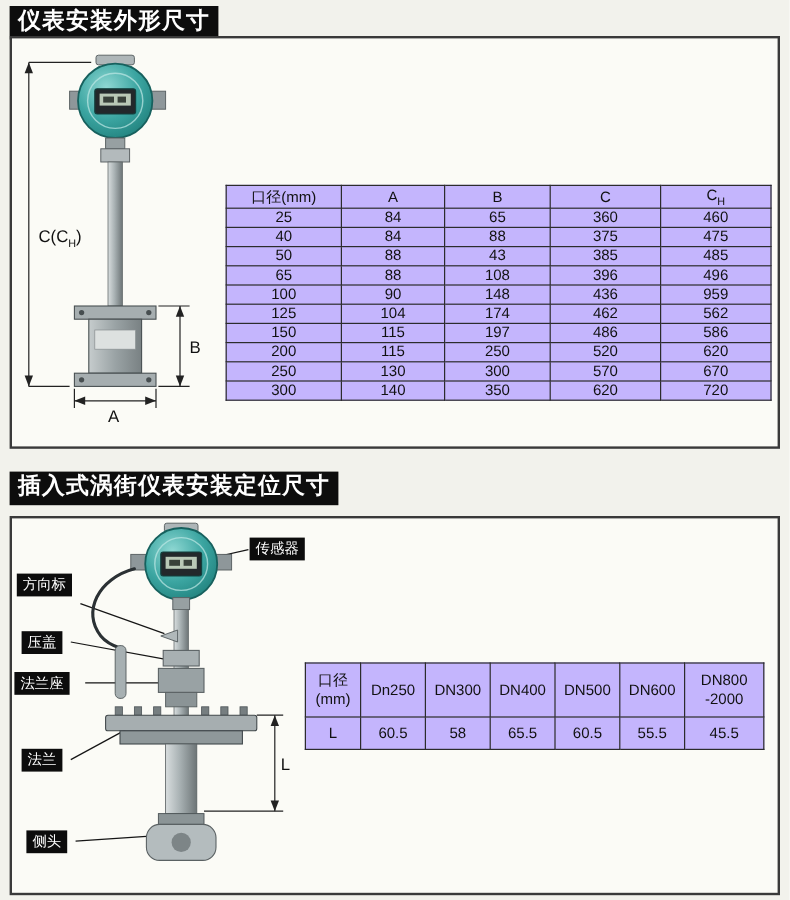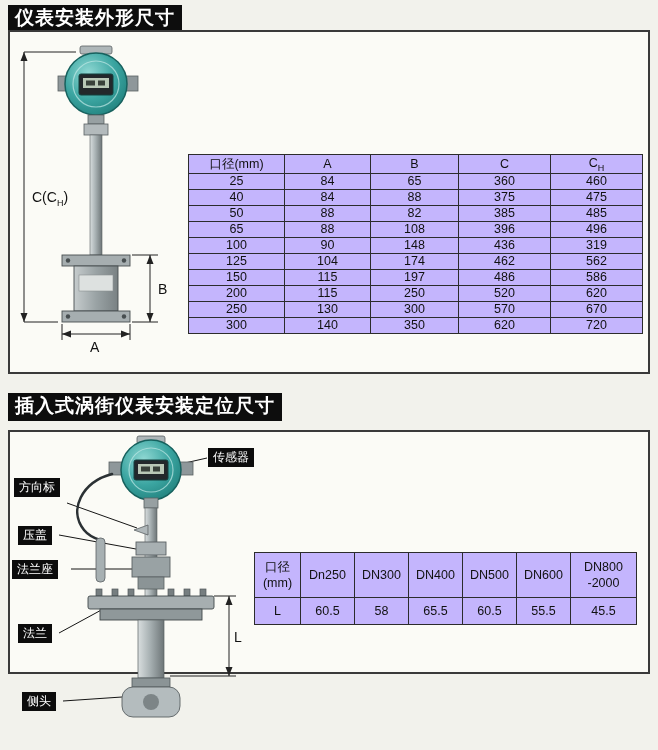--- a/index.html
+++ b/index.html
@@ -13,21 +13,21 @@
     font-size:19px; font-weight:bold; padding:2px 7px 3px 7px;
     letter-spacing:1px; line-height:1.2;
   }
   .t1 { left:8px; top:5px; }
   .t2 { left:8px; top:393px; }
   .panel {
     position:absolute; left:8px; width:642px; box-sizing:border-box;
     border:2px solid #3a3a3a; background:#fbfbf6;
   }
   .panel1 { top:30px; height:344px; }
-  .panel2 { top:430px; height:244px; }
+  .panel2 { top:430px; height:316px; }
   .panel svg { position:absolute; left:0; top:0; }
   .dim-label {
     position:absolute; font-size:14px; line-height:1; color:#111;
     white-space:nowrap;
     text-align:center;
   }
   .dim-label sub { font-size:9px; }
   .tbl {
     position:absolute; border-collapse:collapse; background:#c4b5fd;
     table-layout:fixed;
@@ -155,37 +155,37 @@
       <tr>
             <td>40</td>
             <td>84</td>
             <td>88</td>
             <td>375</td>
             <td>475</td>
           </tr>
       <tr>
             <td>50</td>
             <td>88</td>
-            <td>82</td>
+            <td>43</td>
             <td>385</td>
             <td>485</td>
           </tr>
       <tr>
             <td>65</td>
             <td>88</td>
             <td>108</td>
             <td>396</td>
             <td>496</td>
           </tr>
       <tr>
             <td>100</td>
             <td>90</td>
             <td>148</td>
             <td>436</td>
-            <td>319</td>
+            <td>959</td>
           </tr>
       <tr>
             <td>125</td>
             <td>104</td>
             <td>174</td>
             <td>462</td>
             <td>562</td>
           </tr>
       <tr>
             <td>150</td>

